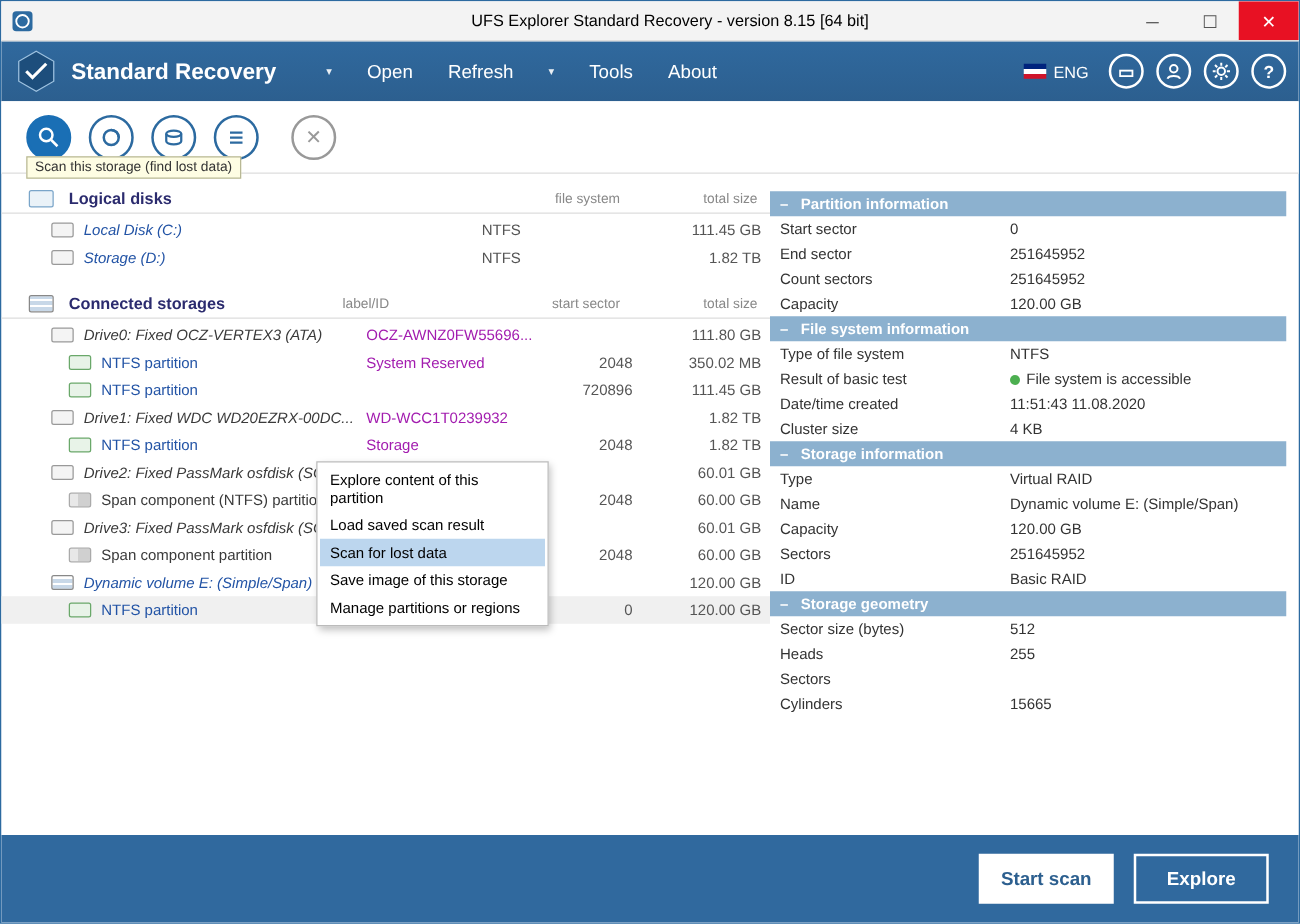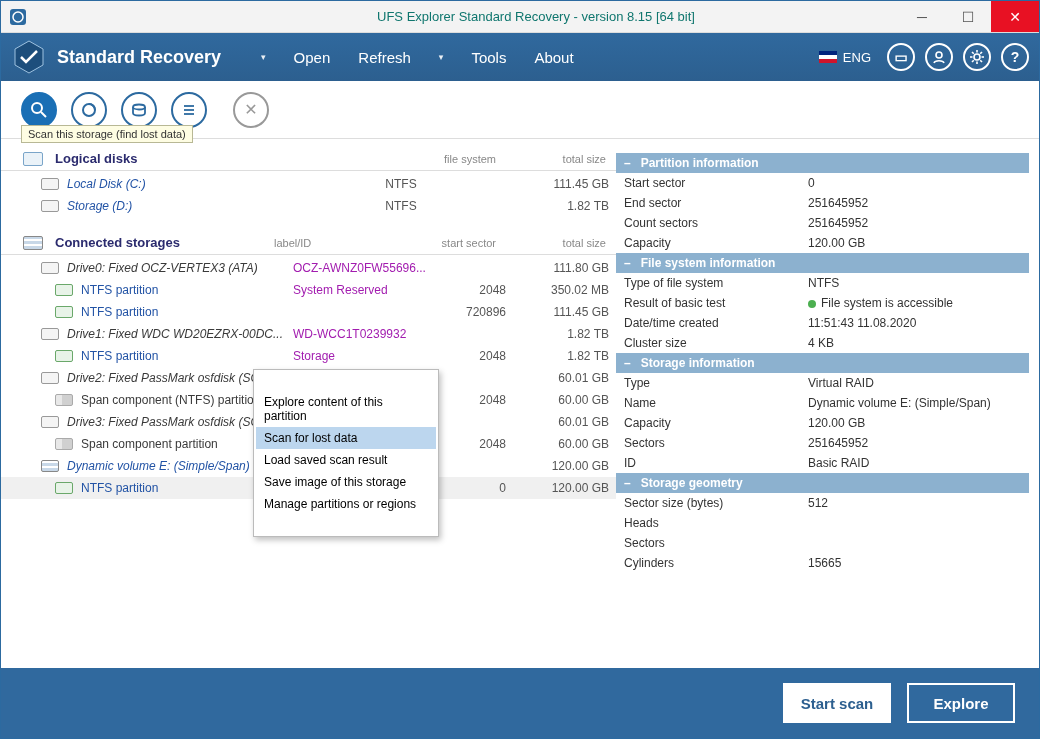--- a/index.html
+++ b/index.html
@@ -1,21 +1,21 @@
 <!DOCTYPE html>
 <html><head>
 <meta charset="utf-8">
 <style>
   * { box-sizing: border-box; margin: 0; padding: 0; font-family: "Segoe UI", Tahoma, sans-serif; }
   body { width: 1040px; height: 739px; background: #fff; border: 1px solid #2c6aa0; overflow: hidden; position: relative; }
   
   
   .titlebar { height: 32px; background: #f3f3f3; border-bottom: 1px solid #ddd; display: flex; align-items: center; position: relative; }
   .titlebar .appicon { width: 18px; height: 18px; margin: 0 8px; }
-  .titlebar .title { position: absolute; left: 0; right: 16px; text-align: center; font-size: 13px; color: #0f766e; pointer-events: none; padding-left: 48px; }
+  .titlebar .title { position: absolute; left: 0; right: 16px; text-align: center; font-size: 13px; color: #000000; pointer-events: none; padding-left: 48px; }
   .winbtns { margin-left: auto; display: flex; height: 100%; }
   .winbtn { width: 46px; display: flex; align-items: center; justify-content: center; font-size: 14px; color: #555; cursor: default; }
   .winbtn.close { background: #e81123; color: #fff; width: 48px; }
   
   
   .header { height: 48px; background: linear-gradient(#30699e, #2c5f8f); display: flex; align-items: center; color: #fff; padding: 0 10px; }
   .header .logo { width: 36px; height: 36px; margin-right: 10px; position: relative; }
   .header .brand { font-size: 18px; font-weight: 600; margin-right: 40px; }
   .menu { display: flex; align-items: center; gap: 28px; font-size: 15px; }
   .menu .mitem { display: flex; align-items: center; gap: 6px; cursor: default; }
@@ -50,21 +50,21 @@
   .row .c-start { position: absolute; left: 445px; width: 60px; text-align: right; color: #555; }
   .row .c-size  { position: absolute; left: 536px; width: 72px; text-align: right; color: #555; }
   .row { position: relative; }
   .ind1 .name-wrap { padding-left: 40px; display:flex; align-items:center;font-style:italic; }
   .ind2 .name-wrap { padding-left: 54px; display:flex; align-items:center; }
   .row.blue .name { color: #2253a5; }
   .row.sel { background: #f0f0f0; }
   .row.sel .name { font-weight: 400; }
   
   
-  .ctxmenu { position: absolute; left: 252px; top: 368px; width: 186px; background: #fff; border: 1px solid #bbb; box-shadow: 2px 3px 6px rgba(0,0,0,.25); z-index: 20; font-size: 12px; padding: 21px 2px; }
+  .ctxmenu { position: absolute; left: 252px; top: 368px; width: 186px; background: #fff; border: 1px solid #bbb; box-shadow: 2px 3px 6px rgba(0,0,0,.25); z-index: 20; font-size: 12px; padding: 3px 2px; }
   .ctxmenu .citem { padding: 4px 8px; cursor: default; }
   .ctxmenu .citem.hl { background: #bcd6ee; }
   
   
   .info-section-h { background: #8cb1cf; color: #fff; font-size: 12px; font-weight: 600; padding: 3px 8px; display:flex; align-items:center; gap:10px; }
   .info-section-h .minus { font-weight: 700; }
   .info-row { display: flex; font-size: 12px; border-bottom: 0; height: 20px; align-items: center; }
   .info-row .k { width: 192px; padding-left: 8px; color: #333; }
   .info-row .v { flex: 1; color: #333; }
   .green-dot { display:inline-block; width:8px; height:8px; border-radius:50%; background:#4caf50; margin-right:5px; vertical-align:middle; }
@@ -326,22 +326,22 @@
             <span class="name">NTFS partition</span>
           </span>
     <span class="c-label"></span>
     <span class="c-start">0</span>
     <span class="c-size">120.00 GB</span>
         </div>
       </div>
 
     <div class="ctxmenu" id="ctxmenu">
         <div class="citem">Explore content of this partition</div>
+        <div class="citem">Load saved scan result</div>
         <div class="citem hl">Scan for lost data</div>
-        <div class="citem">Load saved scan result</div>
         <div class="citem">Save image of this storage</div>
         <div class="citem">Manage partitions or regions</div>
       </div>
   </div>
 
   <div class="right-pane" id="info-panel">
       <div class="info-section-h">
         <span class="minus">–</span>
         <span>Partition information</span>
       </div>
@@ -408,20 +408,21 @@
       <div class="info-section-h">
         <span class="minus">–</span>
         <span>Storage geometry</span>
       </div>
       <div class="info-row">
         <div class="k">Sector size (bytes)</div>
         <div class="v">512</div>
       </div>
       <div class="info-row">
         <div class="k">Heads</div>
+        <div class="v">255</div>
       </div>
       <div class="info-row">
         <div class="k">Sectors</div>
       </div>
       <div class="info-row">
         <div class="k">Cylinders</div>
         <div class="v">15665</div>
       </div>
     </div>
 </div>

